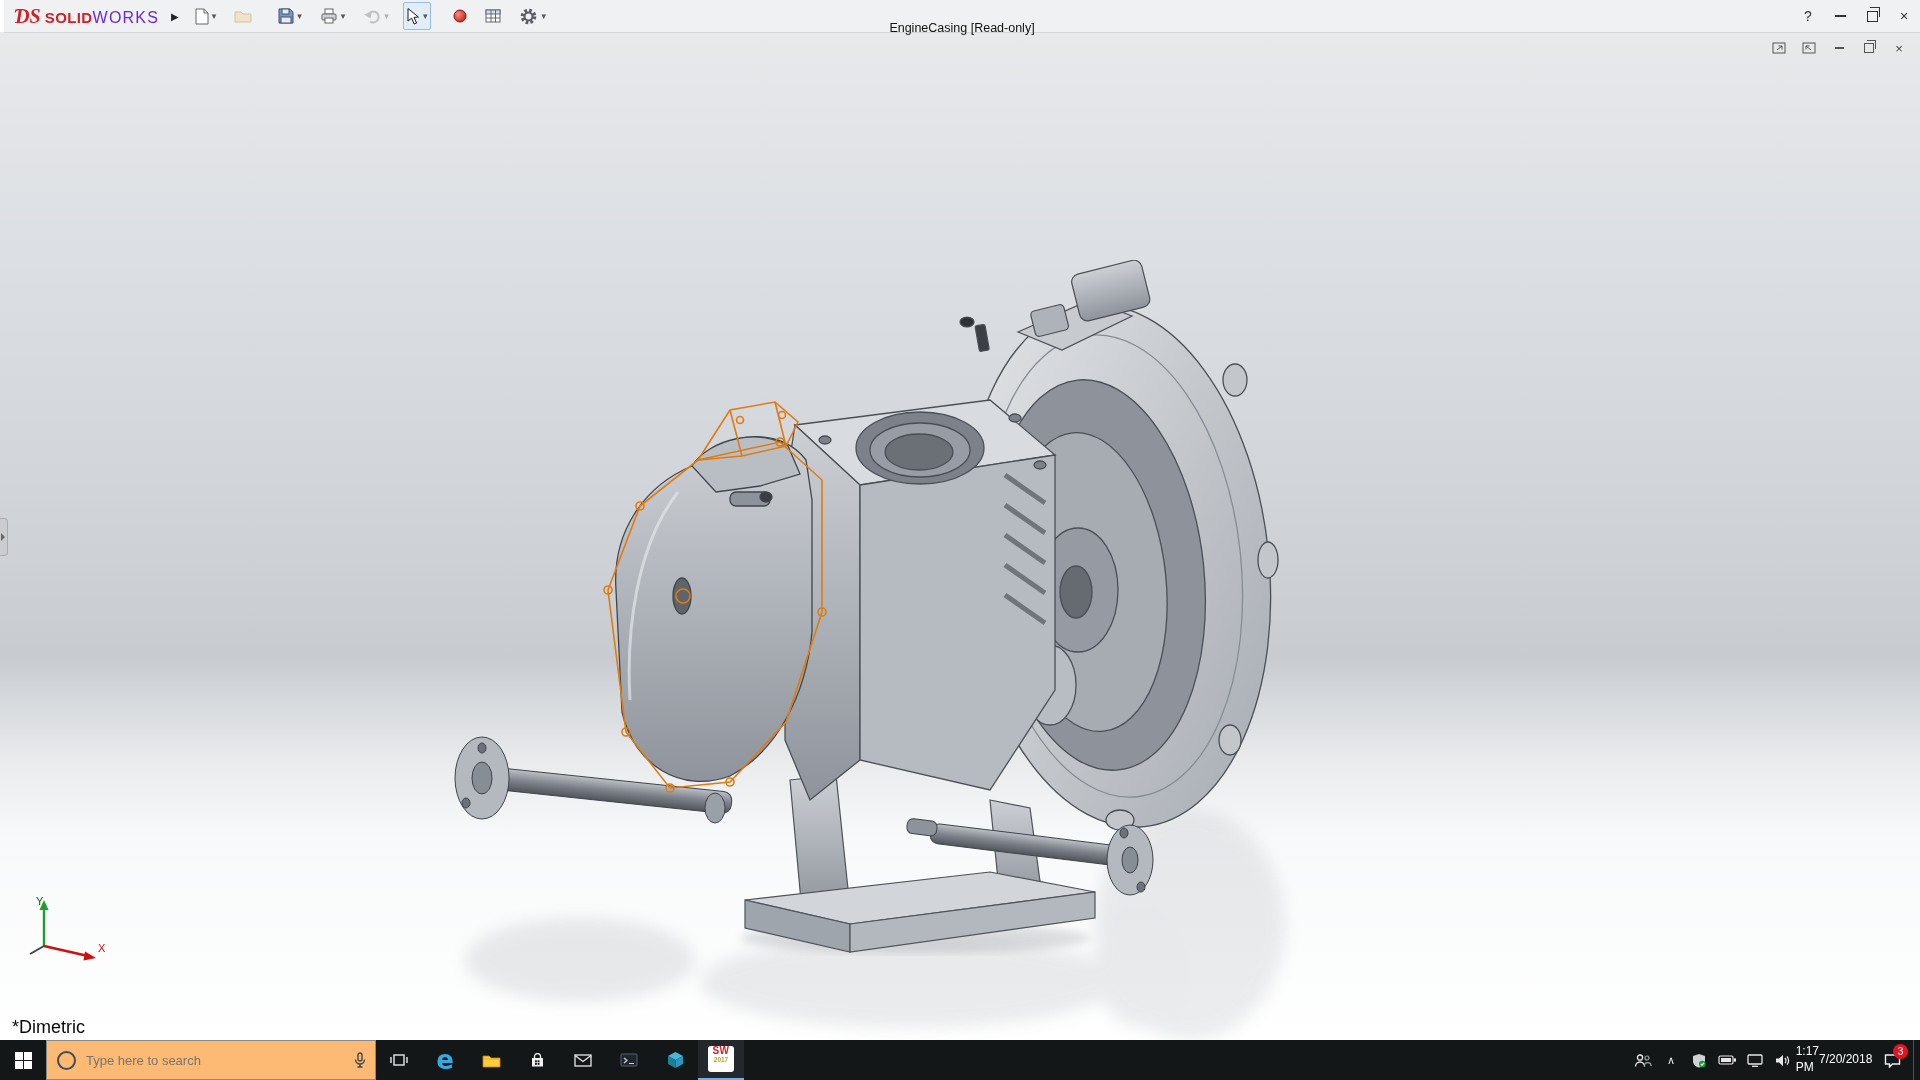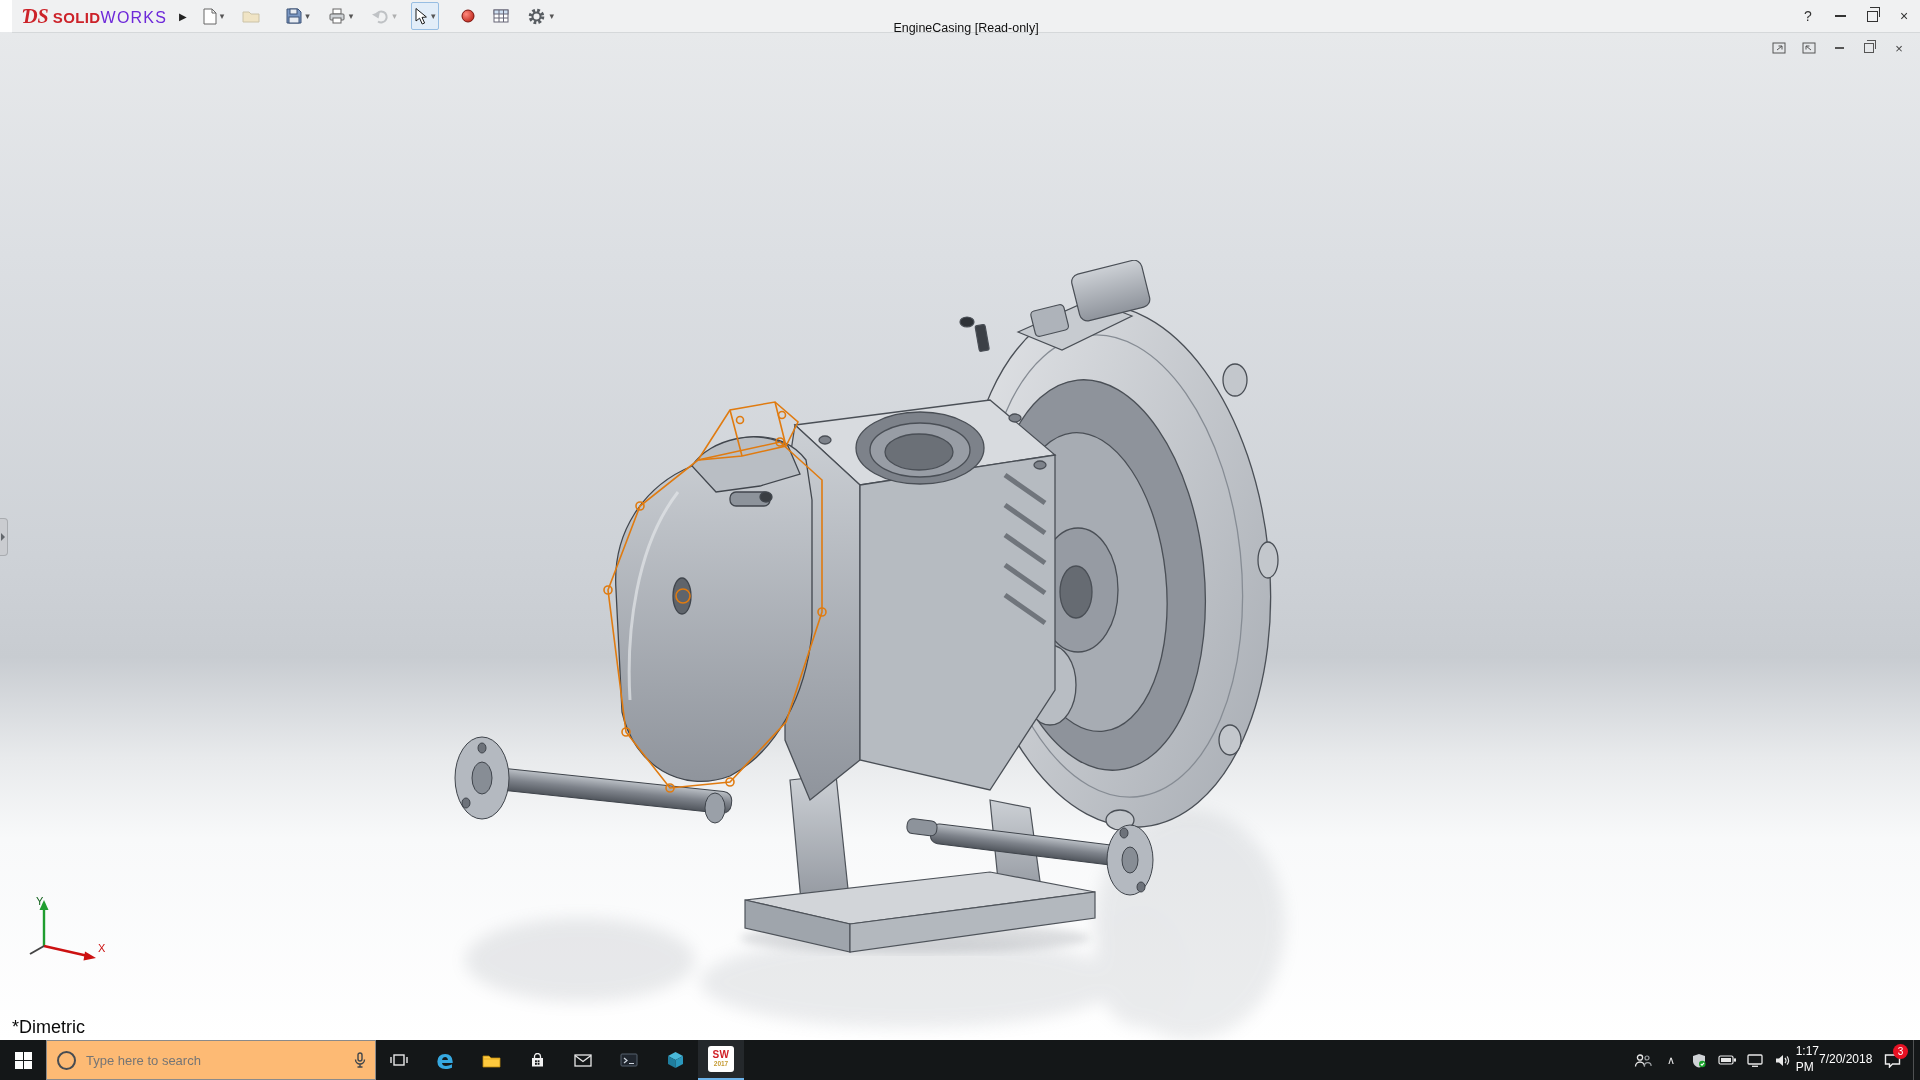--- a/index.html
+++ b/index.html
@@ -1,20 +1,20 @@
 <!DOCTYPE html>
 <html><head>
 <meta charset="utf-8">
 <style>
   html,body{margin:0;padding:0;background:#000;}
   #screen{position:relative;width:1920px;height:1080px;overflow:hidden;
           font-family:"Liberation Sans",sans-serif;background:#fff;-webkit-font-smoothing:antialiased;}
 
   
-  #titlebar{position:absolute;top:0;left:12px;right:0;height:32px;background:#f0f1f2;
+  #titlebar{position:absolute;top:0;left:4px;right:0;height:32px;background:#f0f1f2;
             border-bottom:1px solid #d5d8da;display:flex;align-items:center;z-index:30;}
   .brand{display:flex;align-items:baseline;padding:0 8px 0 10px;white-space:nowrap;}
   .brand .mark{font-family:"Liberation Serif",serif;font-style:italic;font-weight:bold;
                font-size:20px;color:#cc2229;margin-right:4px;}
   .brand .solid{font-weight:700;font-size:15px;color:#cc2229;letter-spacing:.4px;}
   .brand .works{font-weight:400;font-size:16px;color:#6d28d9;letter-spacing:1.2px;}
   .flyout{font-size:10px;color:#222;margin:0 12px 0 4px;}
   .toolbar{display:flex;align-items:center;gap:10px;}
   .tbtn{display:flex;align-items:center;height:26px;padding:0 3px;border:1px solid transparent;border-radius:2px;}
   .tbtn .dd{font-size:9px;color:#555;margin-left:3px;line-height:1;}
@@ -55,21 +55,21 @@
            display:flex;align-items:stretch;color:#e8e8e8;z-index:40;}
   .tk{width:46px;display:flex;align-items:center;justify-content:center;flex:0 0 auto;}
   .tk.sw{border-bottom:2px solid #6cb2e8;background:#24282b;box-sizing:border-box;}
   .searchbox{width:330px;flex:0 0 auto;background:#fdba74;border:1px solid #8a8a8a;box-sizing:border-box;
              display:flex;align-items:center;padding:0 8px 0 10px;gap:8px;}
   .cortana{width:19px;height:19px;border-radius:50%;border:2.2px solid #474c52;box-sizing:border-box;flex:0 0 auto;}
   .searchbox input{border:none;outline:none;flex:1;font-size:13px;color:#555;background:transparent;
              font-family:"Liberation Sans",sans-serif;}
   .edge-e{font-size:26px;font-weight:bold;color:#36a9e1;font-family:"DejaVu Sans",sans-serif;line-height:1;}
   .sw-tile{width:26px;height:26px;background:#fff;border-radius:3px;display:flex;flex-direction:column;
-           align-items:center;justify-content:center;line-height:1;}
+           align-items:center;justify-content:flex-start;line-height:1;}
   .sw-tile .sw-l{font-size:10px;font-weight:bold;color:#d01f27;letter-spacing:.5px;}
   .sw-tile .sw-y{font-size:6.5px;font-weight:bold;color:#c49a32;margin-top:1px;}
   .tray{margin-left:auto;display:flex;align-items:stretch;}
   .trayic{width:28px;display:flex;align-items:center;justify-content:center;}
   .chev{font-size:11px;color:#e8e8e8;}
   .clock{width:74px;display:flex;flex-direction:row;align-items:center;justify-content:center;
          font-size:12px;line-height:1.3;color:#fff;}
   .action{position:relative;width:42px;display:flex;align-items:center;justify-content:center;}
   .badge{position:absolute;top:4px;right:5px;min-width:15px;height:15px;border-radius:8px;background:#e81123;
          color:#fff;font-size:10px;display:flex;align-items:center;justify-content:center;padding:0 2px;box-sizing:border-box;}

